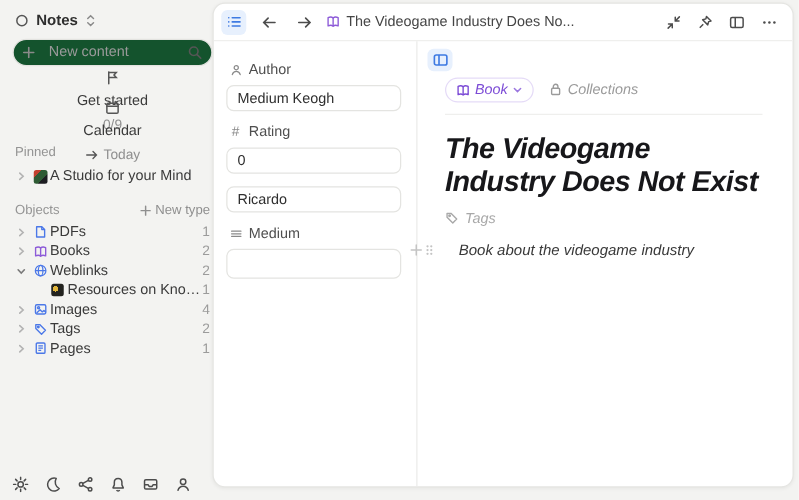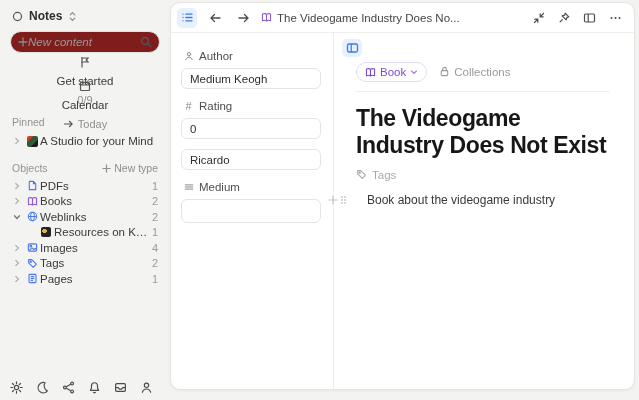--- a/index.html
+++ b/index.html
@@ -9,29 +9,28 @@
     background:#f3f3f1;
     color:#333;
     font-size:12px;
     position:relative;
   }
   svg { display:block; }
 
   
   .sidebar {
     position:absolute; left:0; top:0; width:170px; height:400px;
-    padding:6px 10px 0 10px;
+    padding:6px 0 0 10px;
   }
   .sb-head { display:flex; align-items:center; gap:6px; height:20px; padding-left:2px; }
   .sb-head .name { font-weight:bold; font-size:12px; color:#2e2e2e; }
   .sb-search {
-    margin-top:5px; height:22px; border:1px solid #e3e3e0; background:#7f1d1d;
-    border-radius:11px; display:flex; align-items:center; padding:0 7px; gap:0;
+    margin-top:5px; height:22px; border:1px solid #e3e3e0; background:#14532d;
+    border-radius:11px; display:flex; align-items:center; padding:0 7px; gap:11px;
     color:#9a9a9a;
-    font-style:italic;
   }
   .sb-search .ph { flex:1; font-size:11.5px; }
   .sb-row { display:flex; align-items:center; gap:7px; height:24px; padding:0 2px; color:#3a3a3a;flex-direction:column; }
   .sb-row .lbl { flex:1; font-size:11.5px; }
   .sb-row .right { color:#8f8f8f; font-size:11px; display:flex; align-items:center; gap:4px; }
   .sb-section { display:flex; align-items:center; height:20px; margin-top:8px; color:#949494; font-size:10.5px; padding:0 2px; }
   .sb-section .lbl { flex:1; }
   .sb-section .new-type { display:flex; align-items:center; gap:3px; color:#8f8f8f; cursor:pointer; }
   .tree-row { display:flex; align-items:center; height:15.5px; color:#3a3a3a; }
   .tree-row .chev { width:14px; display:flex; justify-content:center; color:#b3b3b3; }
@@ -77,21 +76,21 @@
   .rel-label { display:flex; align-items:center; gap:5px; color:#4f4f4f; font-size:11.5px; height:14px; margin-bottom:5px; padding-left:2px; }
   .rel-label .ric { color:#8a8a8a; width:11px; display:flex; justify-content:center; font-size:11px; }
   .rel-input {
     height:21px; border:1px solid #e4e4e1; border-radius:6px; background:#fff;
     display:flex; align-items:center; padding:0 8px; font-size:11.5px; color:#2f2f2f;
     margin-bottom:10px;
   }
   .rel-input.tall { height:24px; }
 
   
-  .doc { flex:1; padding:6px 24px 0 8px; min-width:0; }
+  .doc { flex:1; padding:6px 24px 0 8px; min-width:0;font-style:italic; }
   .panel-toggle {
     width:20px; height:18px; border-radius:5px; background:#e7f0fd; color:#3e7ae2;
     display:flex; align-items:center; justify-content:center; cursor:pointer; margin-bottom:4px;
   }
   .doc-inner { padding-left:14px; }
   .type-row { display:flex; align-items:center; gap:12px; height:22px; }
   .type-pill {
     display:flex; align-items:center; gap:4px; border:1px solid #e5dbf7; border-radius:12px;
     padding:0 8px; height:20px; color:#7c4bd6; font-size:11.5px; background:#fff; cursor:pointer;
   }

